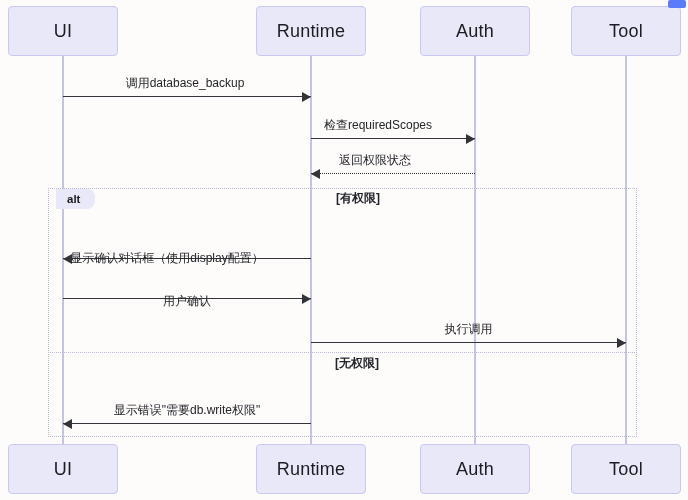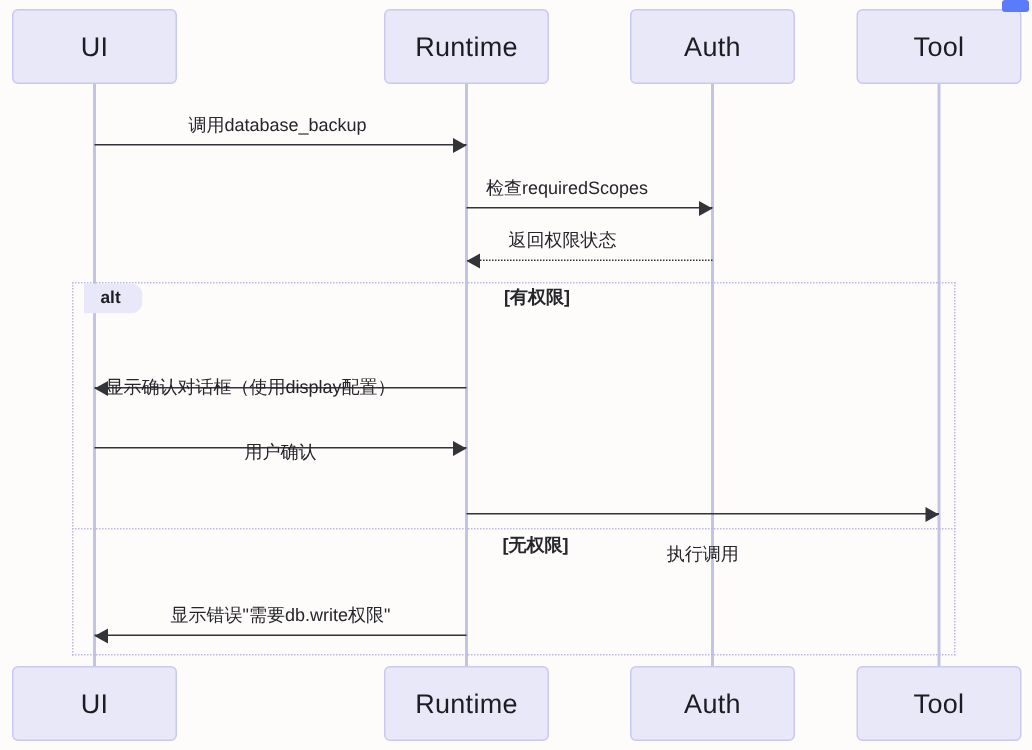--- a/index.html
+++ b/index.html
@@ -158,21 +158,21 @@
       <div class="arrowhead left" style="top: 168.7px; left: 311px;"></div>
       <div class="msg-label" style="left: 293px; width: 164px; top: 152px;">返回权限状态</div>
       <div class="msg-line" style="left: 63px; top: 258px; width: 248px;"></div>
       <div class="arrowhead left" style="top: 253.7px; left: 63px;"></div>
       <div class="msg-label" style="left: 63px; width: 208px; top: 250px;">显示确认对话框（使用display配置）</div>
       <div class="msg-line" style="left: 63px; top: 298px; width: 248px;"></div>
       <div class="arrowhead right" style="top: 293.7px; left: 302px;"></div>
       <div class="msg-label" style="left: 63px; width: 248px; top: 277px; margin-top: 16px;">用户确认</div>
       <div class="msg-line" style="left: 311px; top: 342px; width: 315px;"></div>
       <div class="arrowhead right" style="top: 337.7px; left: 617px;"></div>
-      <div class="msg-label" style="left: 311px; width: 315px; top: 321px; margin-top: 40px;">执行调用</div>
+      <div class="msg-label" style="left: 311px; width: 315px; top: 321px;">执行调用</div>
       <div class="msg-line" style="left: 63px; top: 423px; width: 248px;"></div>
       <div class="arrowhead left" style="top: 418.7px; left: 63px;"></div>
       <div class="msg-label" style="left: 63px; width: 248px; top: 402px;">显示错误"需要db.write权限"</div>
     </div>
 
   <div class="corner-chip" id="chip" style="left: 668px; top: 0px; width: 18px; height: 8px;"></div>
 
 </div>
 
 </body></html>

